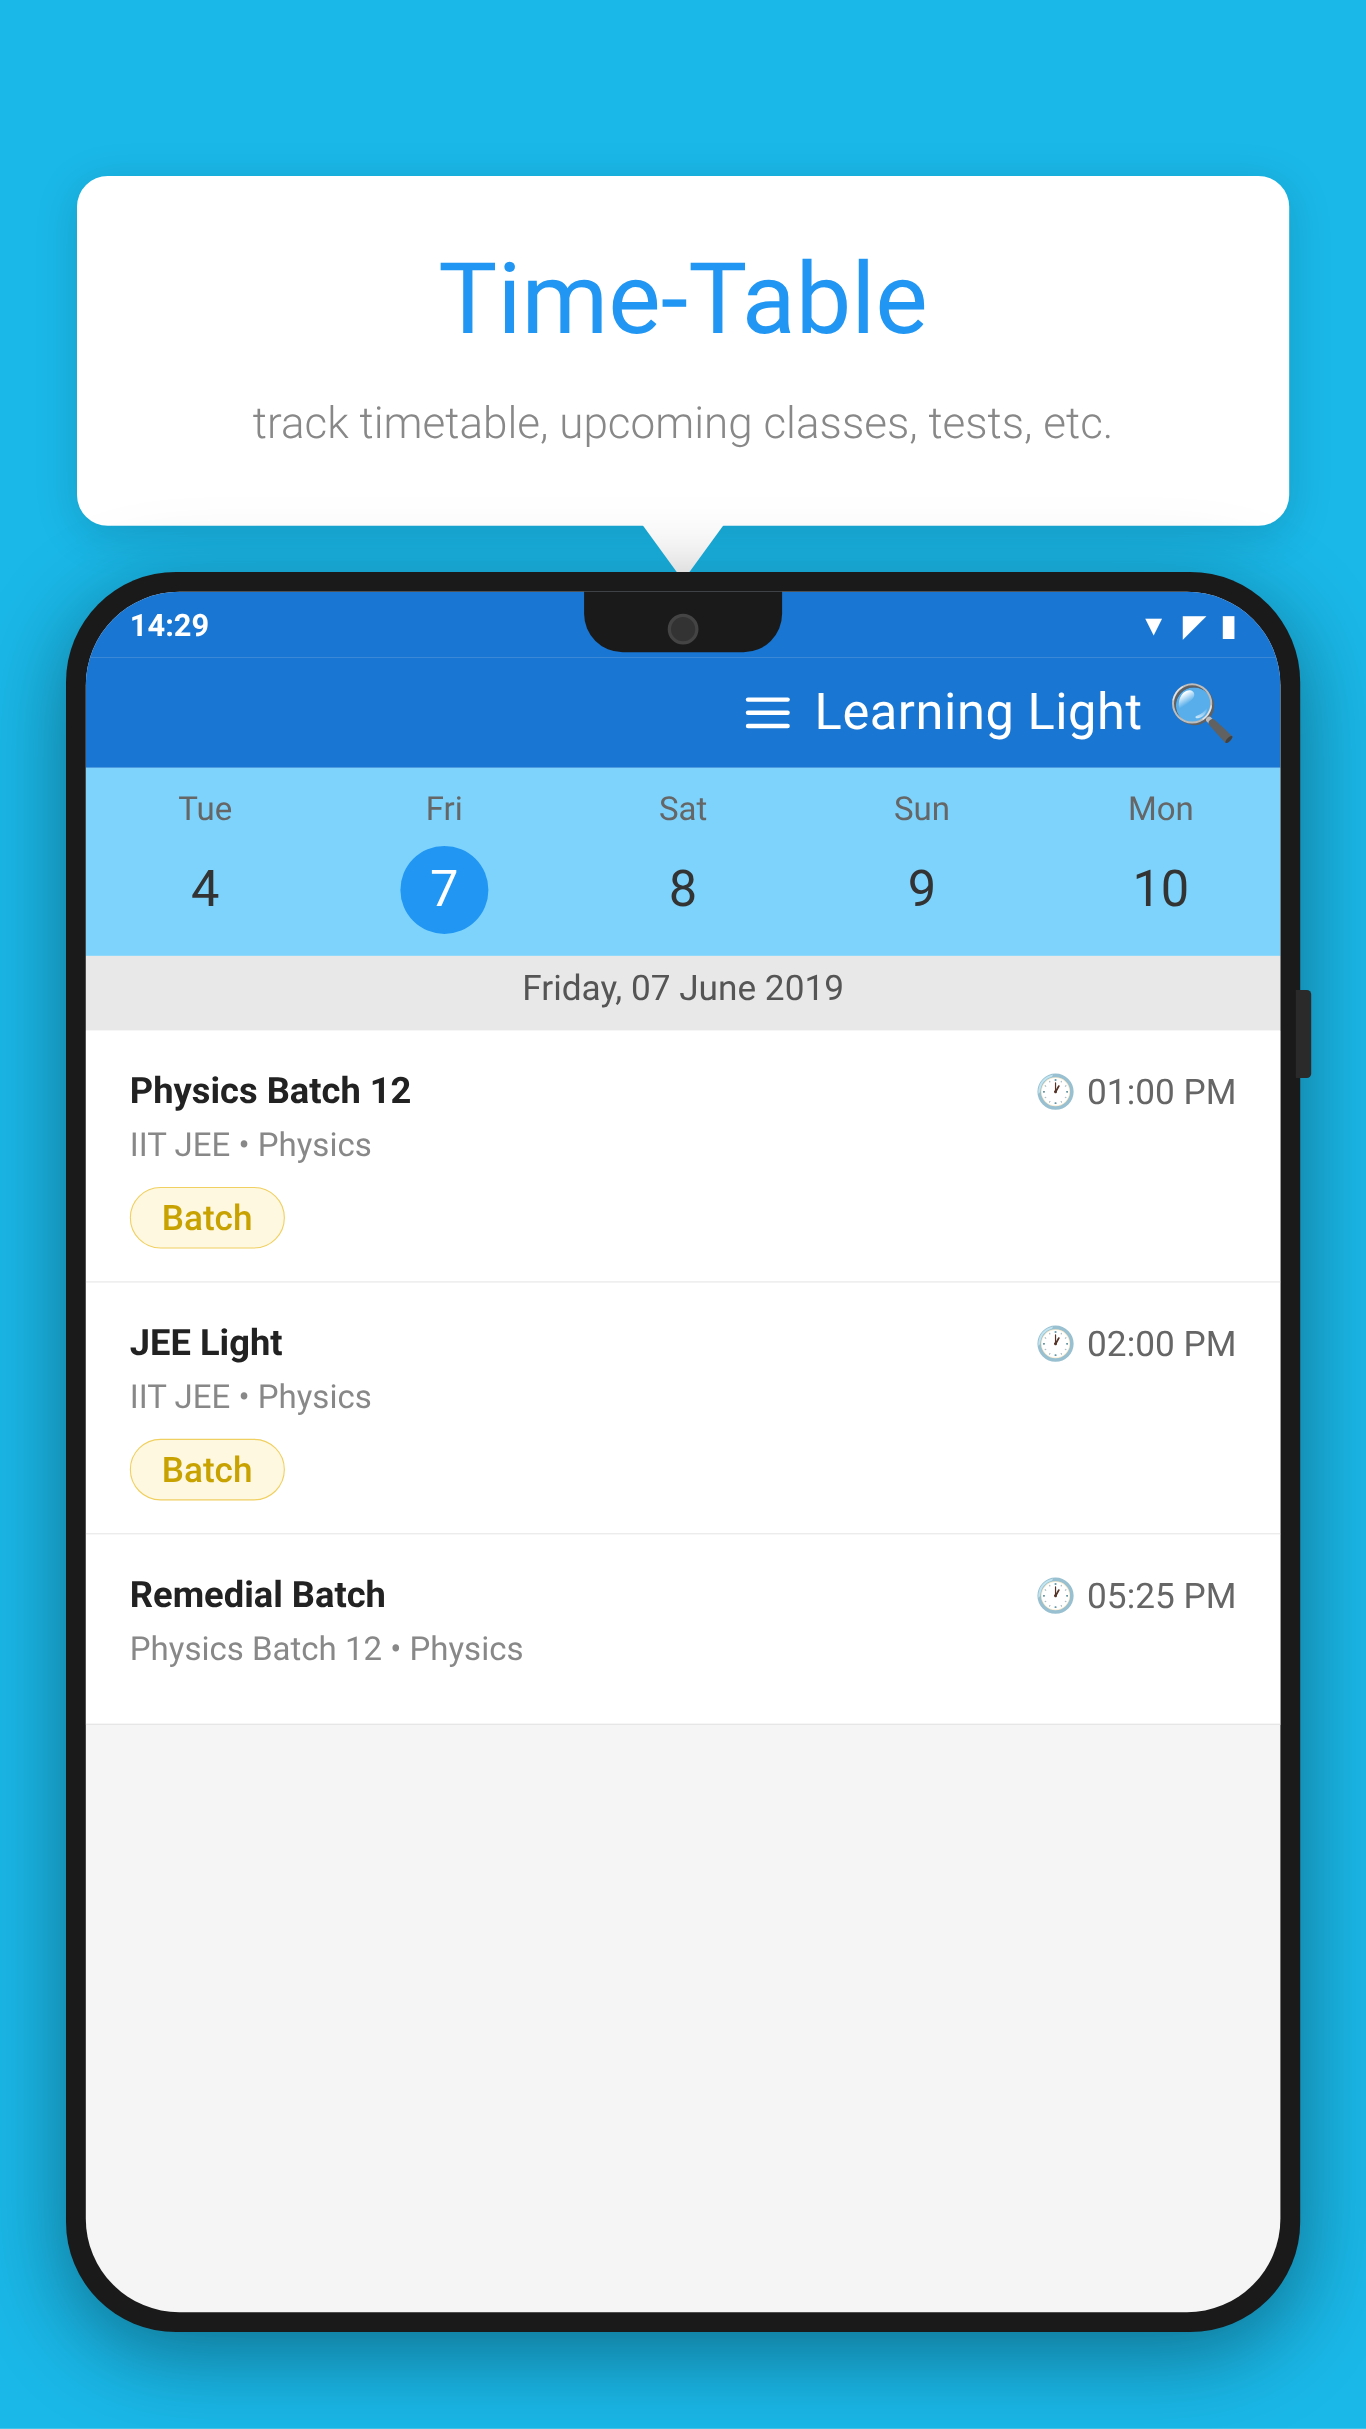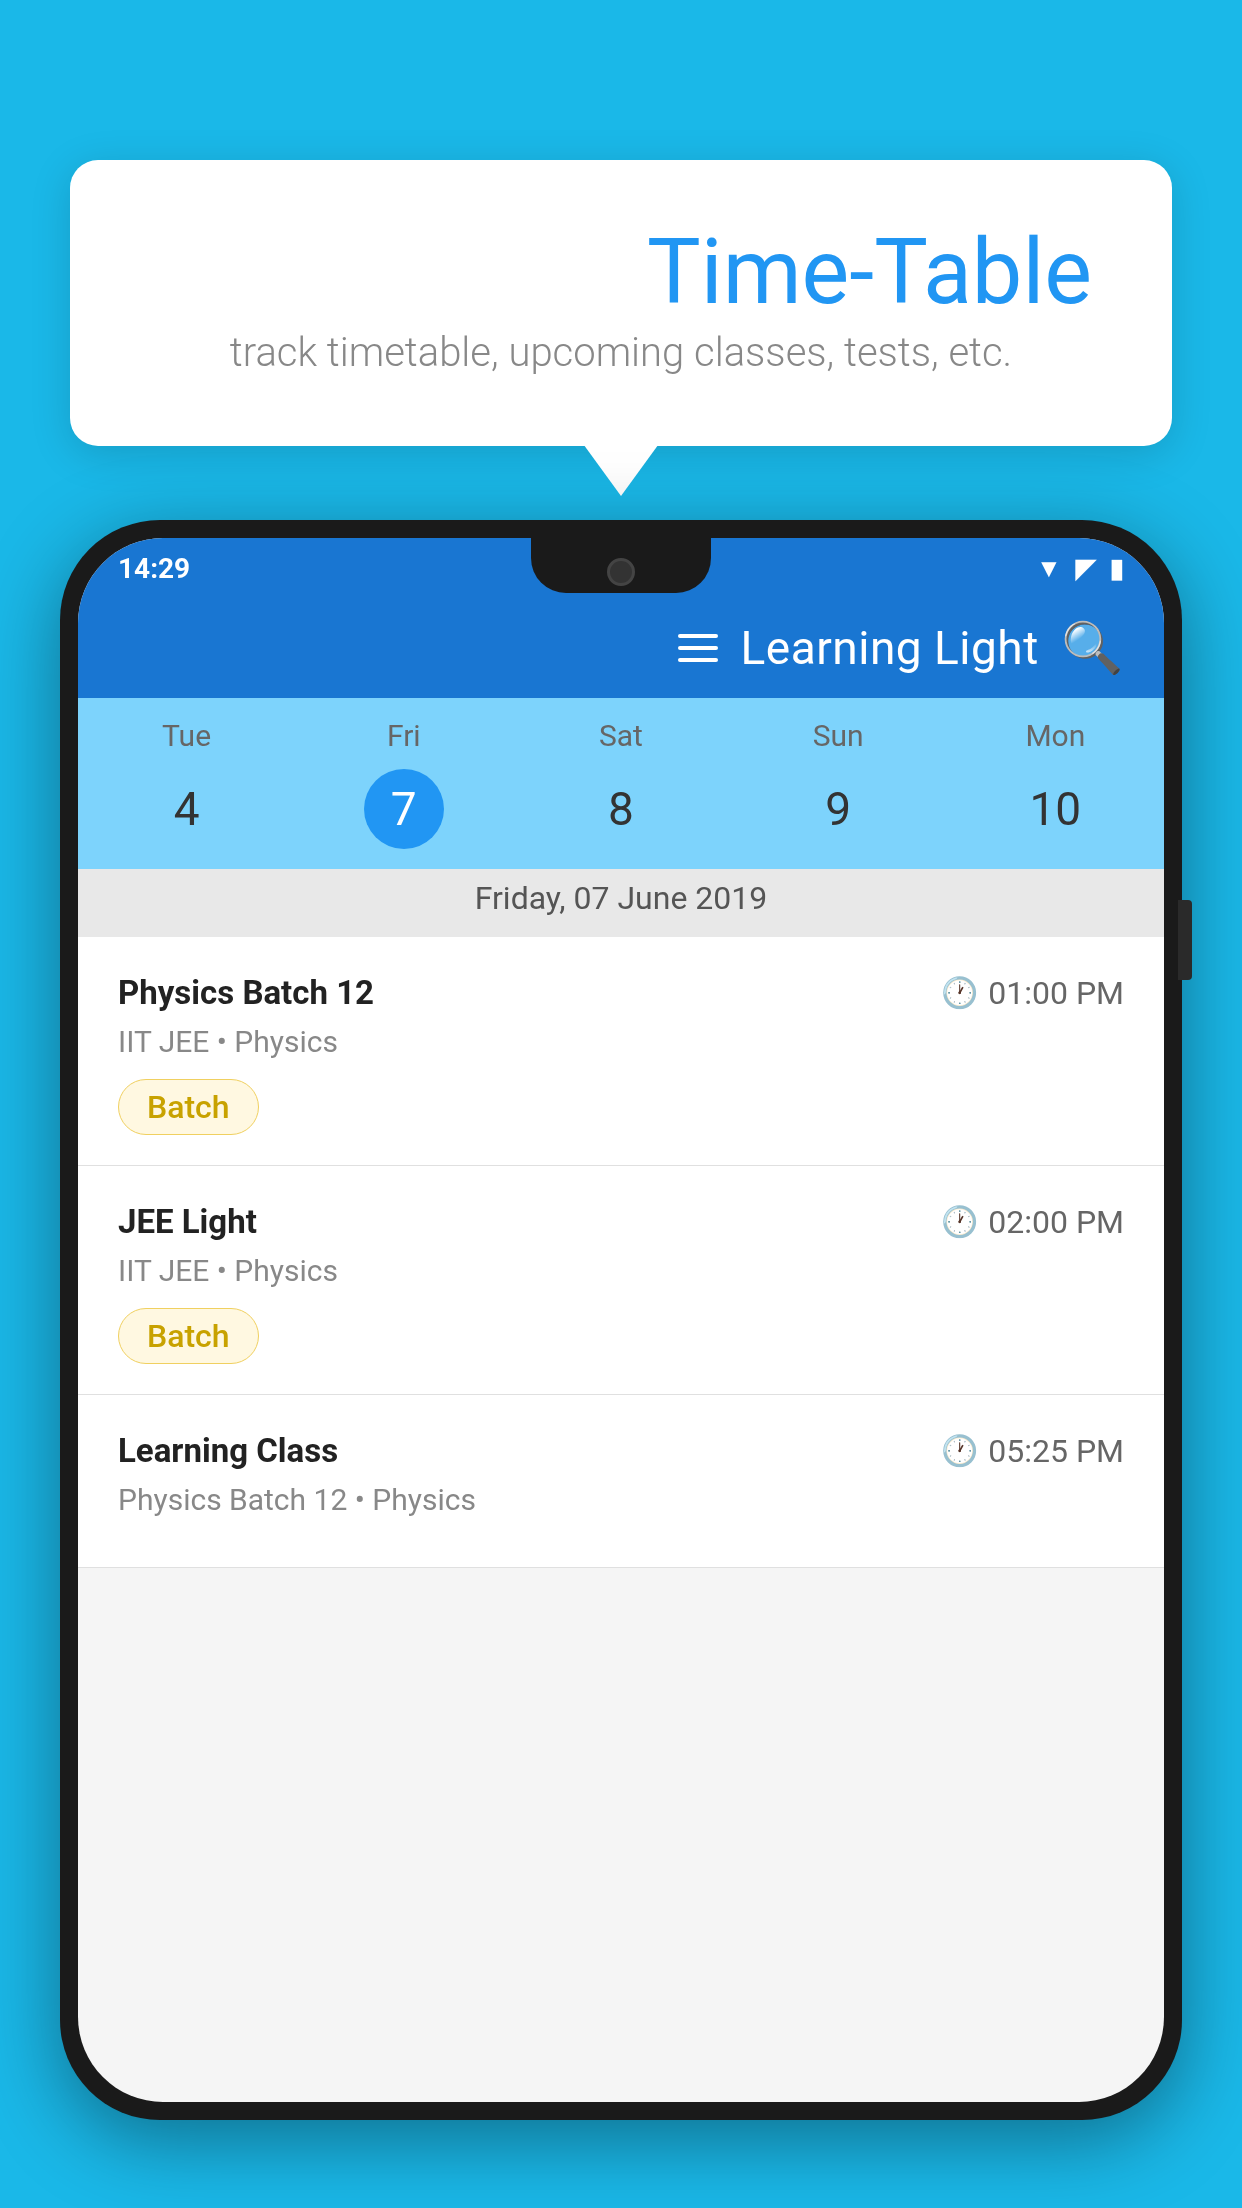--- a/index.html
+++ b/index.html
@@ -33,25 +33,25 @@
       left: 50%;
       transform: translateX(-50%);
       width: 0;
       height: 0;
       border-left: 40px solid transparent;
       border-right: 40px solid transparent;
       border-top: 55px solid white;
     }
 
     .tooltip-title {
-      text-align: right;
+      text-align: center;
       font-size: 90px;
       font-weight: 400;
       color: #2196f3;
-      margin-bottom: 4px;
+      margin-bottom: 36px;
     }
 
     .tooltip-subtitle {
       text-align: center;
       font-size: 40px;
       color: #888;
       font-weight: 300;
     }
 
     
@@ -375,21 +375,21 @@
               <span class="clock-icon">🕐</span>
               02:00 PM
             </span>
           </div>
           <div class="class-subtitle">IIT JEE • Physics</div>
           <span class="batch-badge">Batch</span>
         </div>
 
         <div class="class-item">
           <div class="class-item-header">
-            <span class="class-name">Learning Class</span>
+            <span class="class-name">Remedial Batch</span>
             <span class="class-time">
               <span class="clock-icon">🕐</span>
               05:25 PM
             </span>
           </div>
           <div class="class-subtitle">Physics Batch 12 • Physics</div>
         </div>
 
       </div>
 

